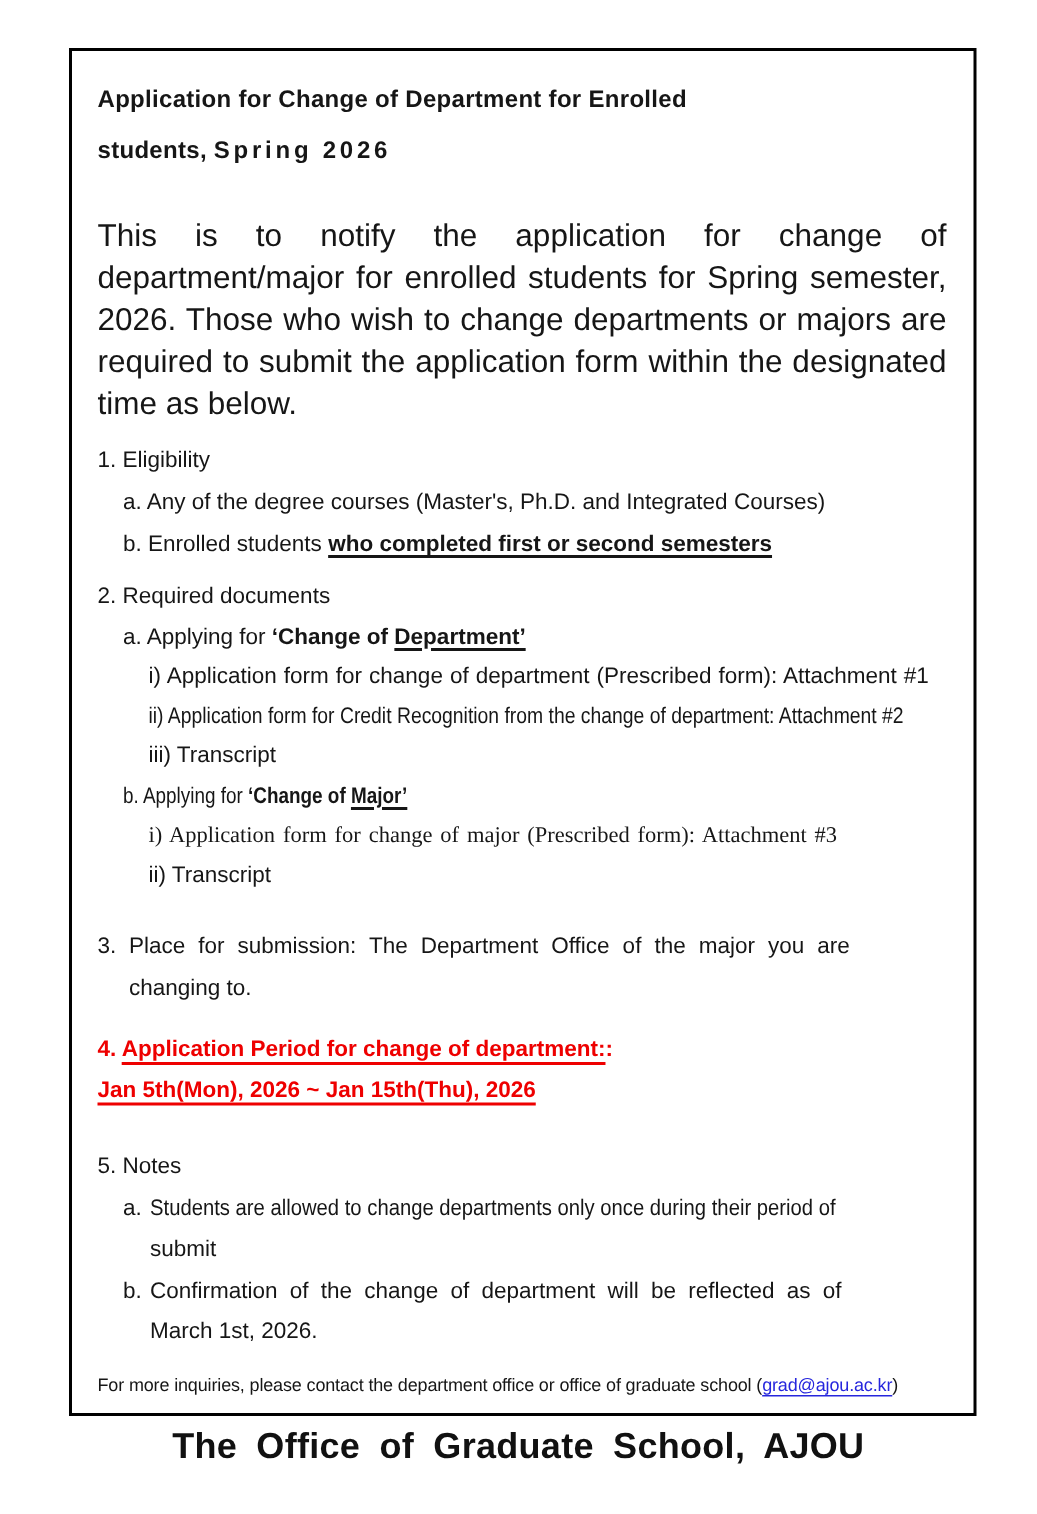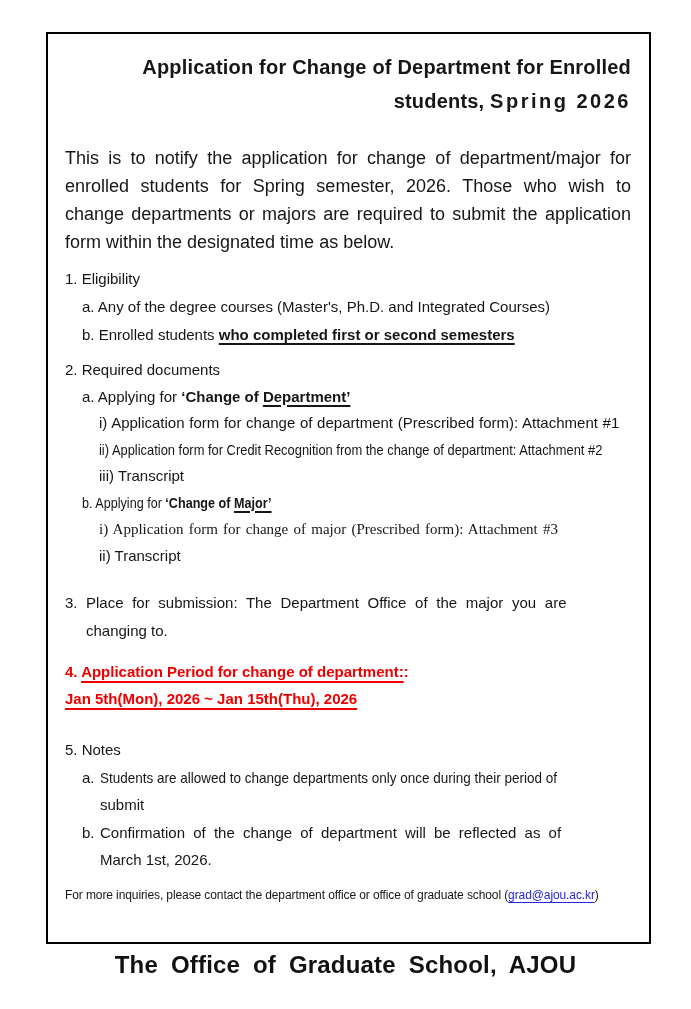--- a/index.html
+++ b/index.html
@@ -17,31 +17,31 @@
     overflow:hidden;
   }
   .notice-box{
     position:absolute;left:46px;top:32px;
     width:605px;height:912px;
     border:2px solid #000;
     box-sizing:border-box;
     padding:14px 18px 0 17px;
   }
   .title{
-    text-align:right;
+    text-align:left;
     font-weight:700;
-    font-size:20px;
+    font-size:16px;
     line-height:34px;
     margin-top:2px;
     letter-spacing:0.2px;
   }
   .title .sp{letter-spacing:2.5px;}
   .intro{
     margin:26px 0 0 0;
-    font-size:18px;
+    font-size:21px;
     line-height:28px;
     text-align:justify;
   }
   .sec{font-size:15px;}
   .sec-1{margin-top:9px;line-height:28px;}
   .sec-2{margin-top:8px;line-height:26.5px;}
   .sec-3{margin-top:20px;line-height:28px;}
   .sec-4{margin-top:13px;line-height:27px;font-weight:700;color:var(--red);}
   .sec-5{margin-top:24px;line-height:27.5px;}
   .contact{

